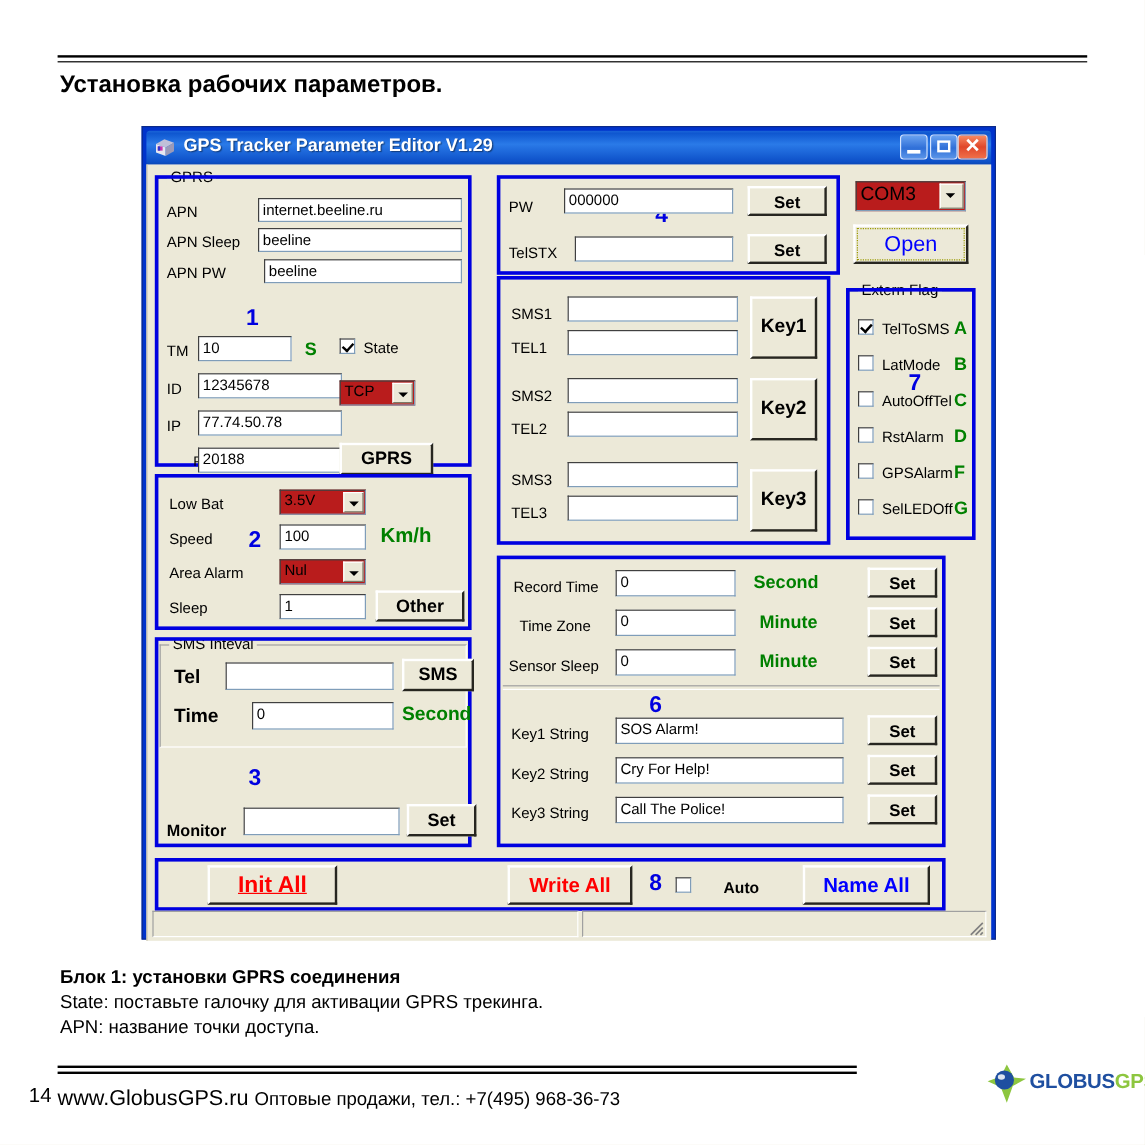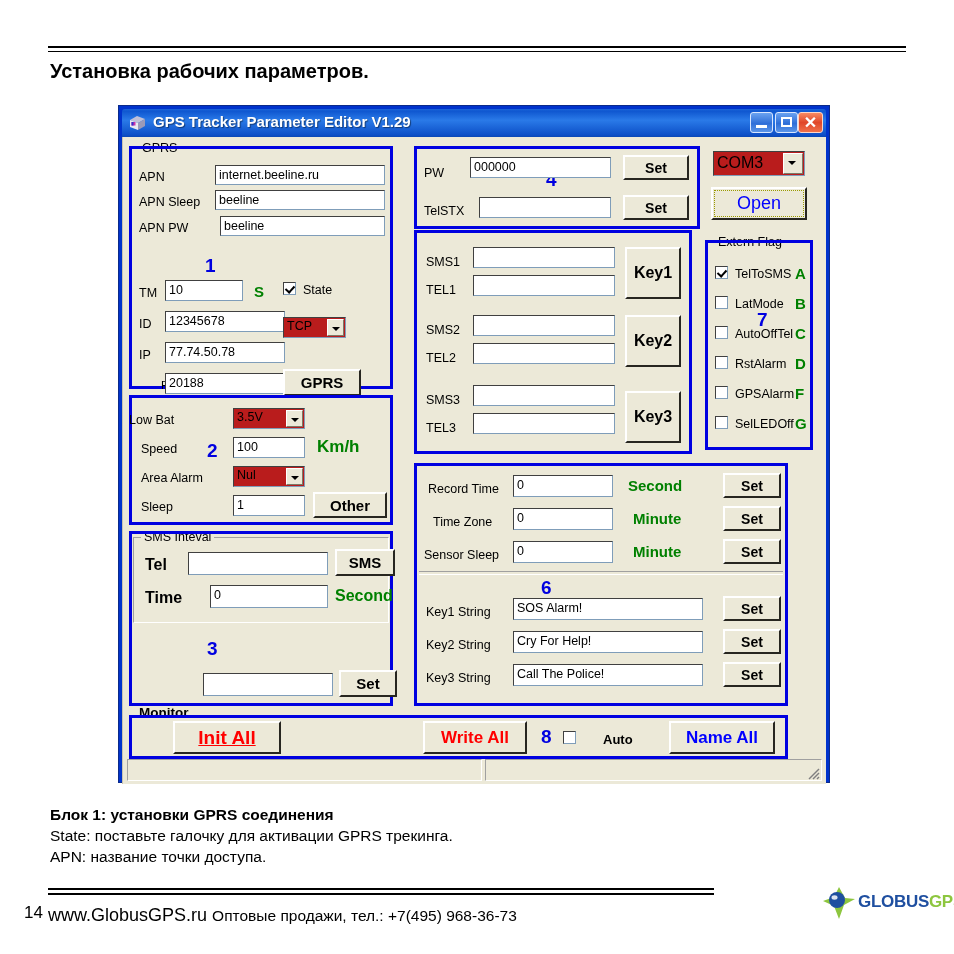--- a/index.html
+++ b/index.html
@@ -213,21 +213,21 @@
     <span class="lbl" style="left:16px;top:211px;">IP</span>
     <div class="txt" style="left:42px;top:205px;width:120px;height:21px;">77.74.50.78</div>
 
     <span class="lbl" style="left:14px;top:242px;font-size:11.5px;margin-left:24px;">Port</span>
     <div class="txt" style="left:42px;top:236px;width:120px;height:21px;">20188</div>
     <div class="btn" style="left:160px;top:232px;width:78px;height:27px;font-size:15px;">GPRS</div>
 
     <div class="bluebox" style="left:6px;top:258px;width:264px;height:130px;"></div>
     <div class="bnum" style="left:84px;top:303px;">2</div>
 
-    <span class="lbl" style="left:6px;top:276px;">Low Bat</span>
+    <span class="lbl" style="left:18px;top:276px;">Low Bat</span>
     <div class="cmb" style="left:110px;top:271px;width:72px;height:21px;">
       <span>3.5V</span>
       <span class="arrow"></span>
     </div>
 
     <span class="lbl" style="left:18px;top:305px;">Speed</span>
     <div class="txt" style="left:110px;top:300px;width:72px;height:21px;">100</div>
     <span class="lbl grn" style="left:194px;top:300px;font-size:17px;">Km/h</span>
 
     <span class="lbl" style="left:18px;top:334px;">Area Alarm</span>
@@ -247,21 +247,21 @@
     <div class="bnum" style="left:84px;top:501px;">3</div>
 
     <span class="lbl bold" style="left:22px;top:419px;font-size:16px;">Tel</span>
     <div class="txt" style="left:65px;top:415px;width:140px;height:23px;"></div>
     <div class="btn" style="left:212px;top:412px;width:60px;height:27px;font-size:15px;">SMS</div>
 
     <span class="lbl bold" style="left:22px;top:452px;font-size:16px;">Time</span>
     <div class="txt" style="left:87px;top:448px;width:118px;height:23px;">0</div>
     <span class="lbl grn" style="left:212px;top:450px;font-size:16px;">Second</span>
 
-    <span class="lbl bold" style="left:16px;top:568px;font-size:13.5px;">Monitor</span>
+    <span class="lbl bold" style="left:16px;top:548px;font-size:13.5px;">Monitor</span>
     <div class="txt" style="left:80px;top:536px;width:130px;height:23px;"></div>
     <div class="btn" style="left:216px;top:533px;width:58px;height:27px;font-size:15px;">Set</div>
 
     <div class="bluebox" style="left:291px;top:9px;width:286px;height:83px;"></div>
     <div class="bnum" style="left:423px;top:32px;">4</div>
 
     <span class="lbl" style="left:301px;top:29px;">PW</span>
     <div class="txt" style="left:347px;top:20px;width:141px;height:21px;">000000</div>
     <div class="btn" style="left:500px;top:18px;width:66px;height:25px;">Set</div>
 

